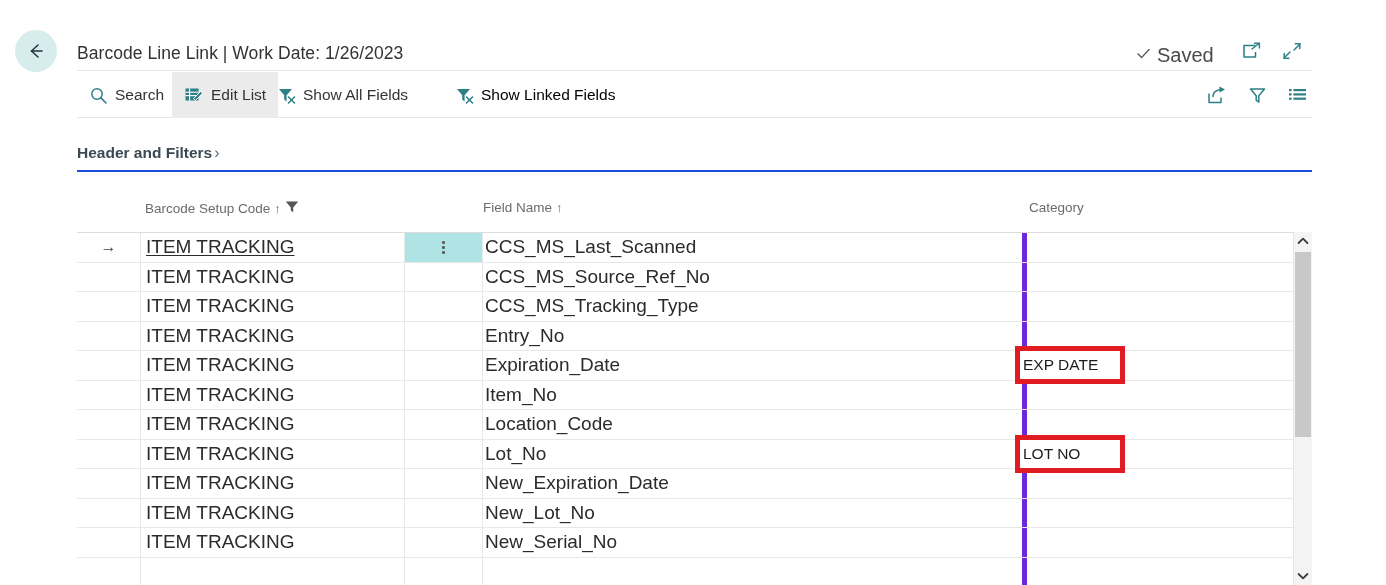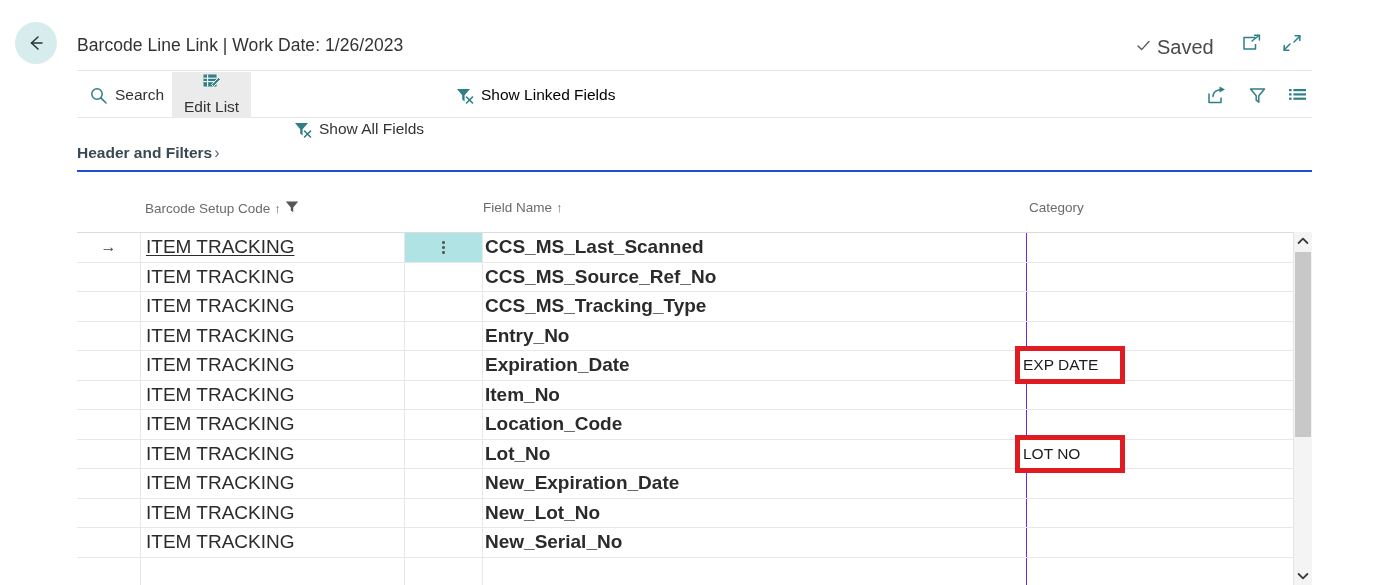--- a/index.html
+++ b/index.html
@@ -12,21 +12,21 @@
     height: 585px;
     font-family: "Liberation Sans", sans-serif;
     color: #333333;
     overflow: hidden;
     position: relative;
   }
 
   
   .titlebar {
     position: absolute;
-    left: 0; top: 8px;
+    left: 0; top: 16px;
     width: 1386px; height: 70px;
   }
   .back-btn {
     position: absolute;
     left: 15px; top: 14px;
     width: 42px; height: 42px;
     border-radius: 50%;
     background: #d7ecec;
     display: flex;
     align-items: center;
@@ -80,21 +80,21 @@
     display: flex;
     align-items: center;
     gap: 7px;
     padding: 0 12px;
     font-size: 15.5px;
     color: #333333;
     cursor: pointer;
     white-space: nowrap;
     box-sizing: border-box;
   }
-  .tb-item.active { background: #ebebeb; flex-direction: column; }
+  .tb-item.active { background: #ebebeb; }
   .tb-item.disabled { color: #000000; }
   .tb-item .ic { display: flex; align-items: center; }
 
   .tb-right {
     position: absolute;
     top: 1px; right: 4px;
     height: 46px;
     display: flex;
     align-items: center;
     gap: 18px;
@@ -187,22 +187,21 @@
     border-right: 1px solid #e8e8e8;
   }
   .c-dots {
     left: 328px; width: 78px;
     justify-content: center;
     border-right: 1px solid #e8e8e8;
   }
   .c-field {
     left: 406px; width: 544px;
     padding-left: 2px;
-    border-right: 1px solid #6d28d9;
-    font-weight: bold;
+    border-right: 5px solid #6d28d9;
   }
   .c-cat {
     left: 950px; width: 266px;
     padding-left: 5px;
   }
   .row.first .c-setup .txt {
     text-decoration: underline;
     text-underline-offset: 2px;
   }
   .c-dots.sel { background: #b0e4e4; }
@@ -325,21 +324,21 @@
         <rect x="1.5" y="2.5" width="13" height="12" fill="#2e7f86"></rect>
         <line x1="1.5" y1="6.2" x2="14.5" y2="6.2" stroke="#ffffff" stroke-width="1.1"></line>
         <line x1="1.5" y1="9.6" x2="14.5" y2="9.6" stroke="#ffffff" stroke-width="1.1"></line>
         <line x1="5.6" y1="2.5" x2="5.6" y2="14.5" stroke="#ffffff" stroke-width="1.1"></line>
         <path d="M11.5 14.5 L18.5 7.3 L16.6 5.4 L9.6 12.6 Z" fill="#2e7f86" stroke="#ffffff" stroke-width="1"></path>
       </svg>
     </span>
     <span>Edit List</span>
   </div>
 
-  <div class="tb-item" style="left:204px;margin-top:34px;">
+  <div class="tb-item" style="left:188px;">
     <span class="ic">
       <svg width="19" height="19" viewBox="0 0 19 19">
         <path d="M2 3 H15 L9.6 9.2 V15.5 L7.2 13.6 V9.2 Z" fill="#2e7f86"></path>
         <line x1="11.5" y1="11" x2="17.5" y2="17" stroke="#2e7f86" stroke-width="1.6" stroke-linecap="round"></line>
         <line x1="17.5" y1="11" x2="11.5" y2="17" stroke="#2e7f86" stroke-width="1.6" stroke-linecap="round"></line>
       </svg>
     </span>
     <span>Show All Fields</span>
   </div>
 

